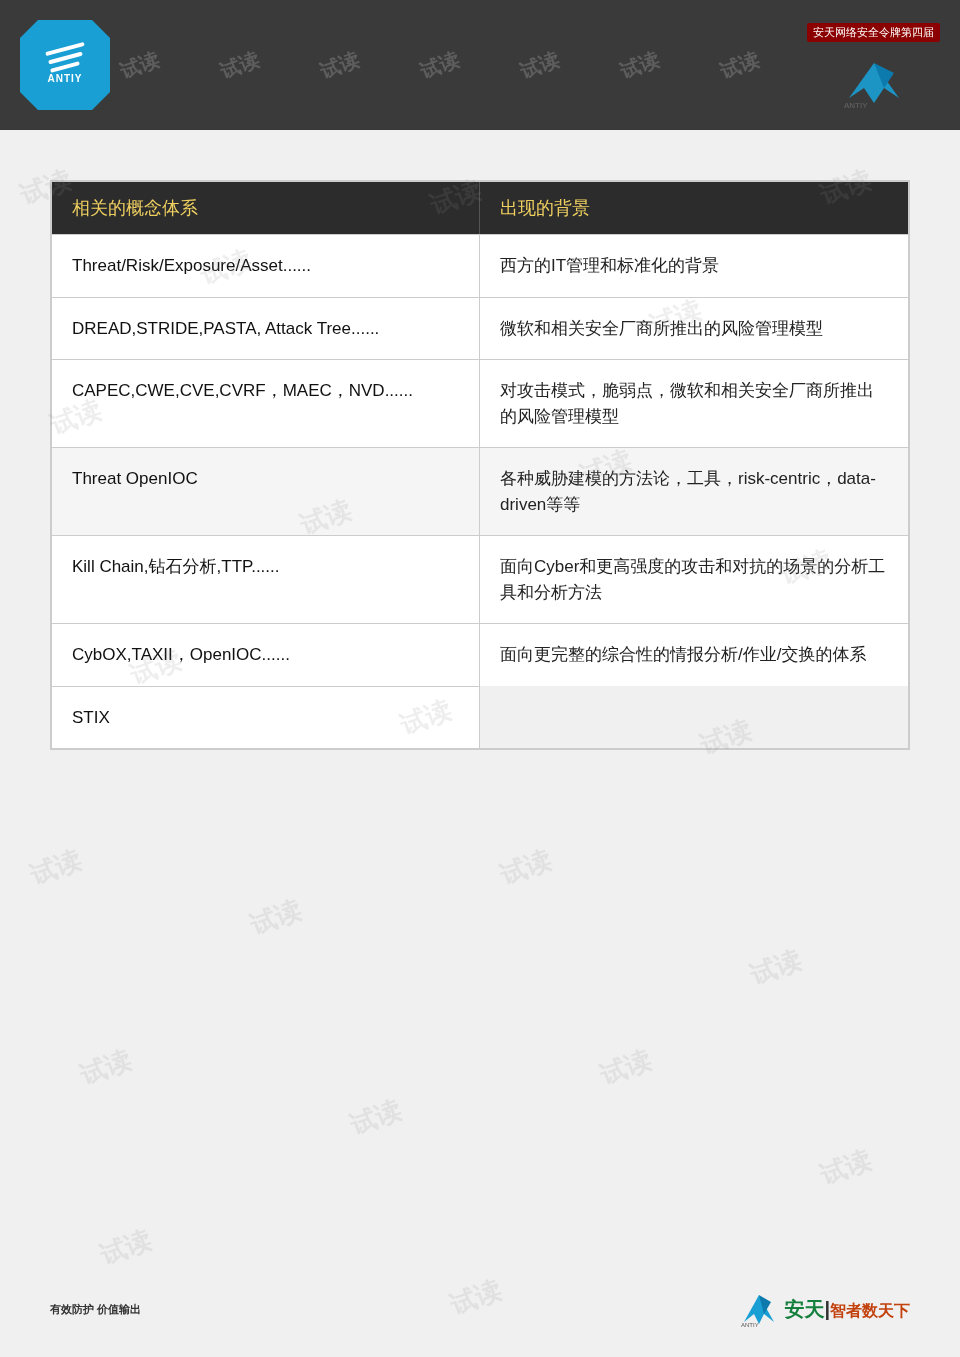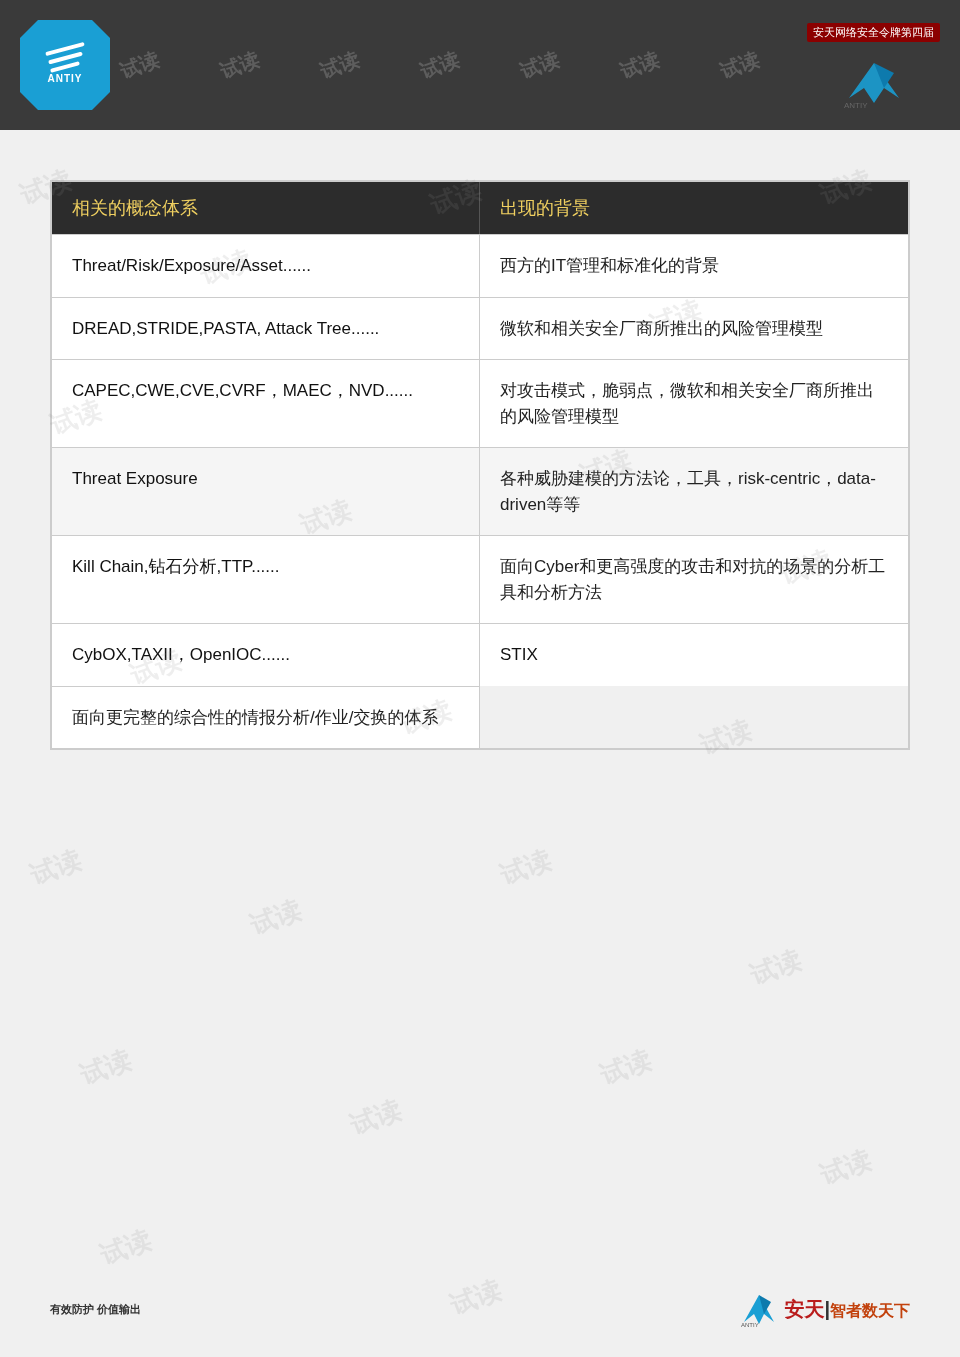--- a/index.html
+++ b/index.html
@@ -295,36 +295,36 @@
       <div class="col-header">出现的背景</div>
     </div>
 
     <div class="table-body" id="table-body">
     <div class="cell cell-left">Threat/Risk/Exposure/Asset......</div>
         <div class="cell cell-right">西方的IT管理和标准化的背景</div>
         <div class="cell cell-left">DREAD,STRIDE,PASTA, Attack Tree......</div>
         <div class="cell cell-right">微软和相关安全厂商所推出的风险管理模型</div>
         <div class="cell cell-left">CAPEC,CWE,CVE,CVRF，MAEC，NVD......</div>
         <div class="cell cell-right">对攻击模式，脆弱点，微软和相关安全厂商所推出的风险管理模型</div>
-        <div class="cell cell-left cell-highlight">Threat Exposure</div>
+        <div class="cell cell-left cell-highlight">Threat OpenIOC</div>
         <div class="cell cell-right cell-highlight">各种威胁建模的方法论，工具，risk-centric，data-driven等等</div>
         <div class="cell cell-left">Kill Chain,钻石分析,TTP......</div>
         <div class="cell cell-right">面向Cyber和更高强度的攻击和对抗的场景的分析工具和分析方法</div>
         <div class="cell cell-left">CybOX,TAXII，OpenIOC......</div>
+        <div class="cell cell-right">面向更完整的综合性的情报分析/作业/交换的体系</div>
         <div class="cell cell-left">STIX</div>
-        <div class="cell cell-right">面向更完整的综合性的情报分析/作业/交换的体系</div>
       </div>
   </div>
 </div>
 
 <div class="footer">
   <div class="footer-text">有效防护 价值输出</div>
   <div class="footer-logo">
     <svg class="footer-logo-icon" viewBox="0 0 40 35" xmlns="http://www.w3.org/2000/svg">
       <polygon points="5,30 20,3 35,30 25,22 20,32 15,22" fill="#1a9fd4"></polygon>
       <polygon points="20,3 32,10 25,22" fill="#0d7aad"></polygon>
       <text x="2" y="35" font-size="6" fill="#555" font-family="Arial">ANTIY</text>
     </svg>
     <div class="footer-logo-text">
-      <span style="color:#b91c1c; font-weight:bold;">安天</span><span style="color:#333;">|</span><span style="color:#c2410c; font-size:16px;">智者数天下</span>
+      <span style="color:#15803d; font-weight:bold;">安天</span><span style="color:#333;">|</span><span style="color:#c2410c; font-size:16px;">智者数天下</span>
     </div>
   </div>
 </div>
 
 </body></html>

